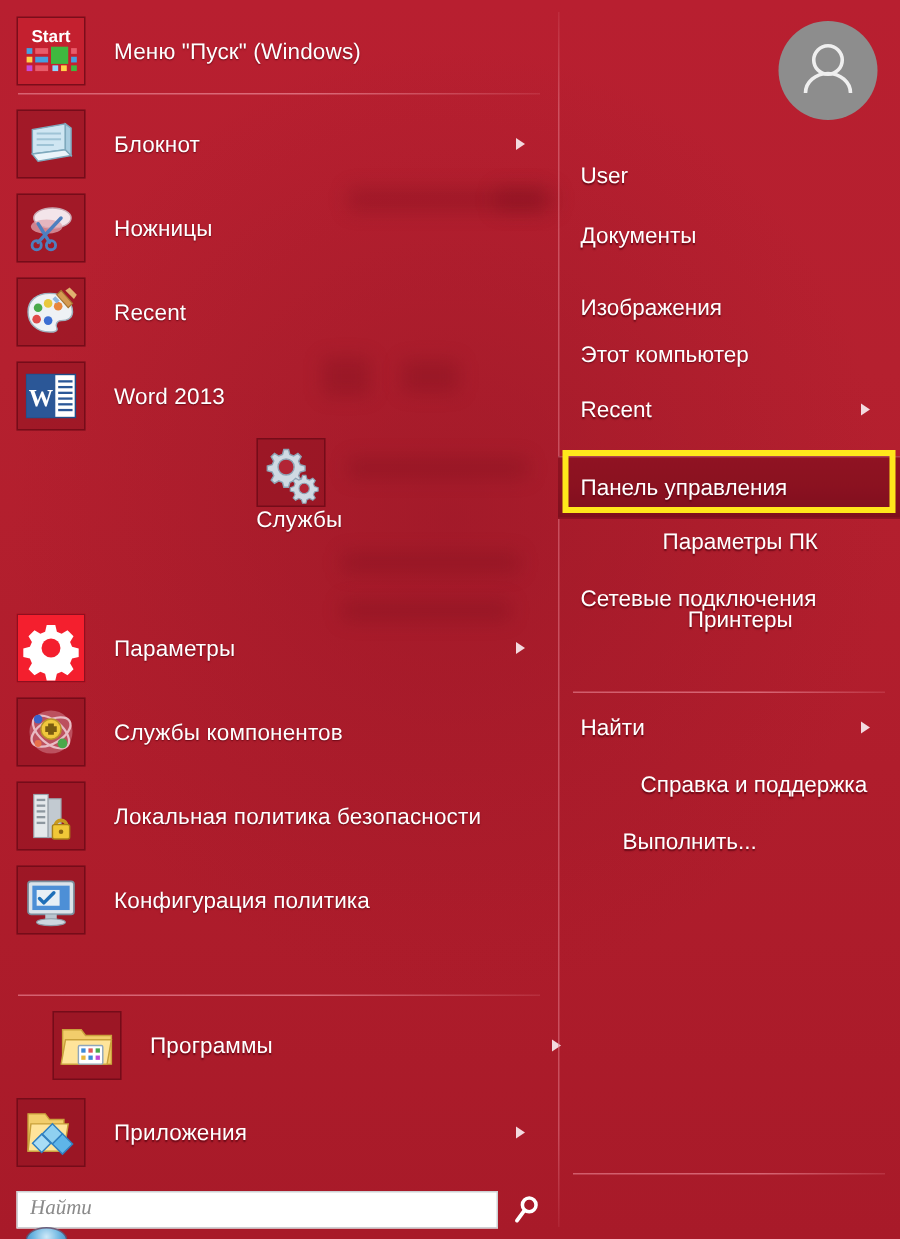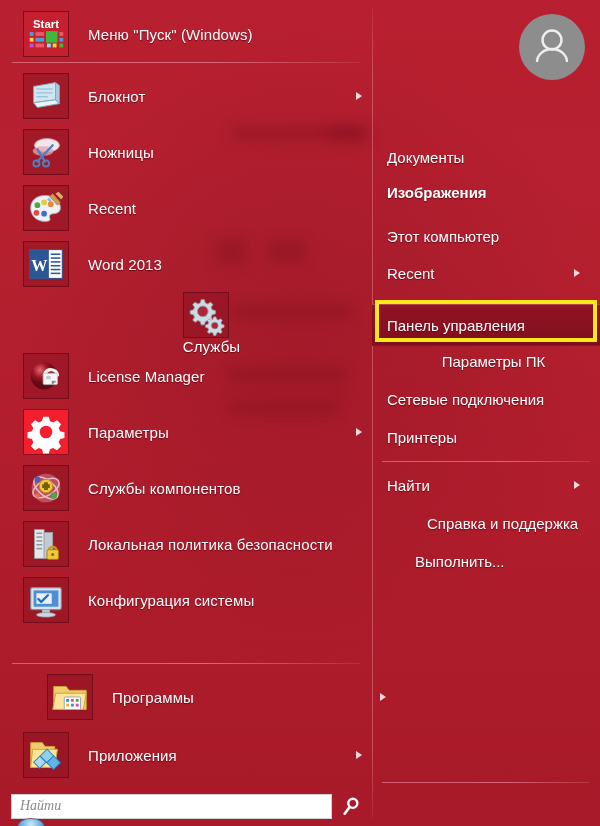--- a/index.html
+++ b/index.html
@@ -36,21 +36,21 @@
   
   #left-column {
     position: absolute;
     left: 0; top: 0;
     width: 372px;
     height: 826px;
   }
 
   .lrow {
     position: absolute;
-    left: 16px;
+    left: 4px;
     width: 372px;
     height: 56px;
     display: flex;
     align-items: center;
   }
 
   .licon {
     width: 46px;
     height: 46px;
     margin-left: 7px;
@@ -331,39 +331,20 @@
           </g>
           <g fill="#cfdae3" stroke="#8ea3b4" stroke-width="0.8">
             <path d="M31 25 l2.4 0 0.7 2.5 1.9 0.8 2.2-1.3 1.7 1.7 -1.3 2.2 0.8 1.9 2.5 0.7 0 2.4 -2.5 0.7 -0.8 1.9 1.3 2.2 -1.7 1.7 -2.2-1.3 -1.9 0.8 -0.7 2.5 -2.4 0 -0.7-2.5 -1.9-0.8 -2.2 1.3 -1.7-1.7 1.3-2.2 -0.8-1.9 -2.5-0.7 0-2.4 2.5-0.7 0.8-1.9 -1.3-2.2 1.7-1.7 2.2 1.3 1.9-0.8 Z"></path>
             <circle cx="32.2" cy="34.1" r="3.6" fill="#b22535" stroke="#8ea3b4"></circle>
           </g>
         </svg>
       </div>
       <div class="llabel">Службы</div>
     </div>
 
-    <div class="lrow" style="top:348px;">
-      <div class="licon">
-        <svg class="ico-svg" viewBox="0 0 46 46">
-          <circle cx="21" cy="23" r="14" fill="url(#lmg)"></circle>
-          <defs>
-            <radialGradient id="lmg" cx="35%" cy="28%">
-              <stop offset="0%" stop-color="#e06a74"></stop>
-              <stop offset="55%" stop-color="#9e1422"></stop>
-              <stop offset="100%" stop-color="#620a13"></stop>
-            </radialGradient>
-          </defs>
-          <path d="M22 20 a7 7 0 0 1 13 2" fill="none" stroke="#f2f2f2" stroke-width="3.4" stroke-linecap="round"></path>
-          <rect x="20" y="20" width="15" height="12" rx="1.5" fill="#f6f6f6" stroke="#b9b9b9" stroke-width="0.8"></rect>
-          <rect x="23" y="23" width="5" height="3.5" fill="#c9c9c9"></rect>
-          <path d="M29 28 l4 0 0 2 -2 0 0 2 -2 0 Z" fill="#8a8a8a"></path>
-        </svg>
-      </div>
-      <div class="llabel">License Manager</div>
-    </div>
 
     <div class="lrow" style="top:404px;">
       <div class="licon" style="background:#f31f2e;border-color:#8e1020;">
         <svg class="ico-svg" viewBox="0 0 46 46">
           <rect x="0" y="0" width="46" height="46" fill="#f41f2e"></rect>
           <path d="M20 7 l6 0 1.1 4.6 3.3 1.4 4.1-2.4 4.2 4.2 -2.4 4.1 1.4 3.3 4.6 1.1 0 6 -4.6 1.1 -1.4 3.3 2.4 4.1 -4.2 4.2 -4.1-2.4 -3.3 1.4 -1.1 4.6 -6 0 -1.1-4.6 -3.3-1.4 -4.1 2.4 -4.2-4.2 2.4-4.1 -1.4-3.3 -4.6-1.1 0-6 4.6-1.1 1.4-3.3 -2.4-4.1 4.2-4.2 4.1 2.4 3.3-1.4 Z" fill="#ffffff"></path>
           <circle cx="23" cy="23" r="6.6" fill="#f41f2e"></circle>
         </svg>
       </div>
       <div class="llabel">Параметры</div>
@@ -410,21 +391,21 @@
       <div class="licon">
         <svg class="ico-svg" viewBox="0 0 46 46">
           <rect x="7" y="10" width="32" height="23" rx="2" fill="#dbe3ea" stroke="#7b8d9c" stroke-width="1.2"></rect>
           <rect x="10" y="13" width="26" height="17" fill="#4d8fd6"></rect>
           <rect x="13" y="16" width="16" height="11" fill="#e8eff5"></rect>
           <path d="M15 22 l3 3 7-7" fill="none" stroke="#1f6fb8" stroke-width="2.4" stroke-linecap="round" stroke-linejoin="round"></path>
           <rect x="19" y="33" width="8" height="4" fill="#b9c5cf"></rect>
           <ellipse cx="23" cy="38.5" rx="10" ry="2.4" fill="#cdd7df" stroke="#8d9aa6" stroke-width="0.8"></ellipse>
         </svg>
       </div>
-      <div class="llabel">Конфигурация системы</div>
+      <div class="llabel">Конфигурация политика</div>
     </div>
 
     <div class="ldivider" style="top:663px;"></div>
 
     <div class="lrow" style="top:669px;padding-left:24px;">
       <div class="licon">
         <svg class="ico-svg" viewBox="0 0 46 46">
           <path d="M6 12 h13 l3 4 h18 v20 h-34 Z" fill="#f2cd6b" stroke="#c9a13c" stroke-width="1"></path>
           <path d="M8 19 h32 l-3 17 h-32 Z" fill="#ffe49a" stroke="#c9a13c" stroke-width="1"></path>
           <rect x="17" y="23" width="17" height="13" rx="1" fill="#ffffff" stroke="#8fa6bb" stroke-width="1"></rect>
@@ -475,44 +456,47 @@
 
   <div id="right-column">
 
     <div id="avatar">
       <svg viewBox="0 0 66 66" width="66" height="66">
         <circle cx="33" cy="26" r="9.5" fill="none" stroke="#efefef" stroke-width="2.4"></circle>
         <path d="M18 48 a15 13 0 0 1 30 0" fill="none" stroke="#efefef" stroke-width="2.4"></path>
       </svg>
     </div>
 
+    <div class="rrow" style="top:100px;">
+      <div class="rlabel">User</div>
+    </div>
     <div class="rrow" style="top:140px;">
       <div class="rlabel">Документы</div>
     </div>
-    <div class="rrow" style="top:175px;font-weight:bold;">
+    <div class="rrow" style="top:188px;">
       <div class="rlabel">Изображения</div>
     </div>
     <div class="rrow" style="top:219px;">
       <div class="rlabel">Этот компьютер</div>
     </div>
     <div class="rrow" style="top:256px;">
       <div class="rlabel">Recent</div>
       <div class="rarrow"></div>
     </div>
 
     <div class="rrow selected" style="top:304px;height:42px;">
       <div class="rlabel">Панель управления</div>
     </div>
     <div class="rrow" style="top:344px;justify-content:center;">
       <div class="rlabel">Параметры ПК</div>
     </div>
     <div class="rrow" style="top:382px;">
       <div class="rlabel">Сетевые подключения</div>
     </div>
-    <div class="rrow" style="top:420px;">
+    <div class="rrow" style="top:396px;justify-content:center;">
       <div class="rlabel">Принтеры</div>
     </div>
 
     <div class="rdivider" style="top:461px;"></div>
 
     <div class="rrow" style="top:468px;">
       <div class="rlabel">Найти</div>
       <div class="rarrow"></div>
     </div>
     <div class="rrow" style="top:506px;margin-left:40px;">

